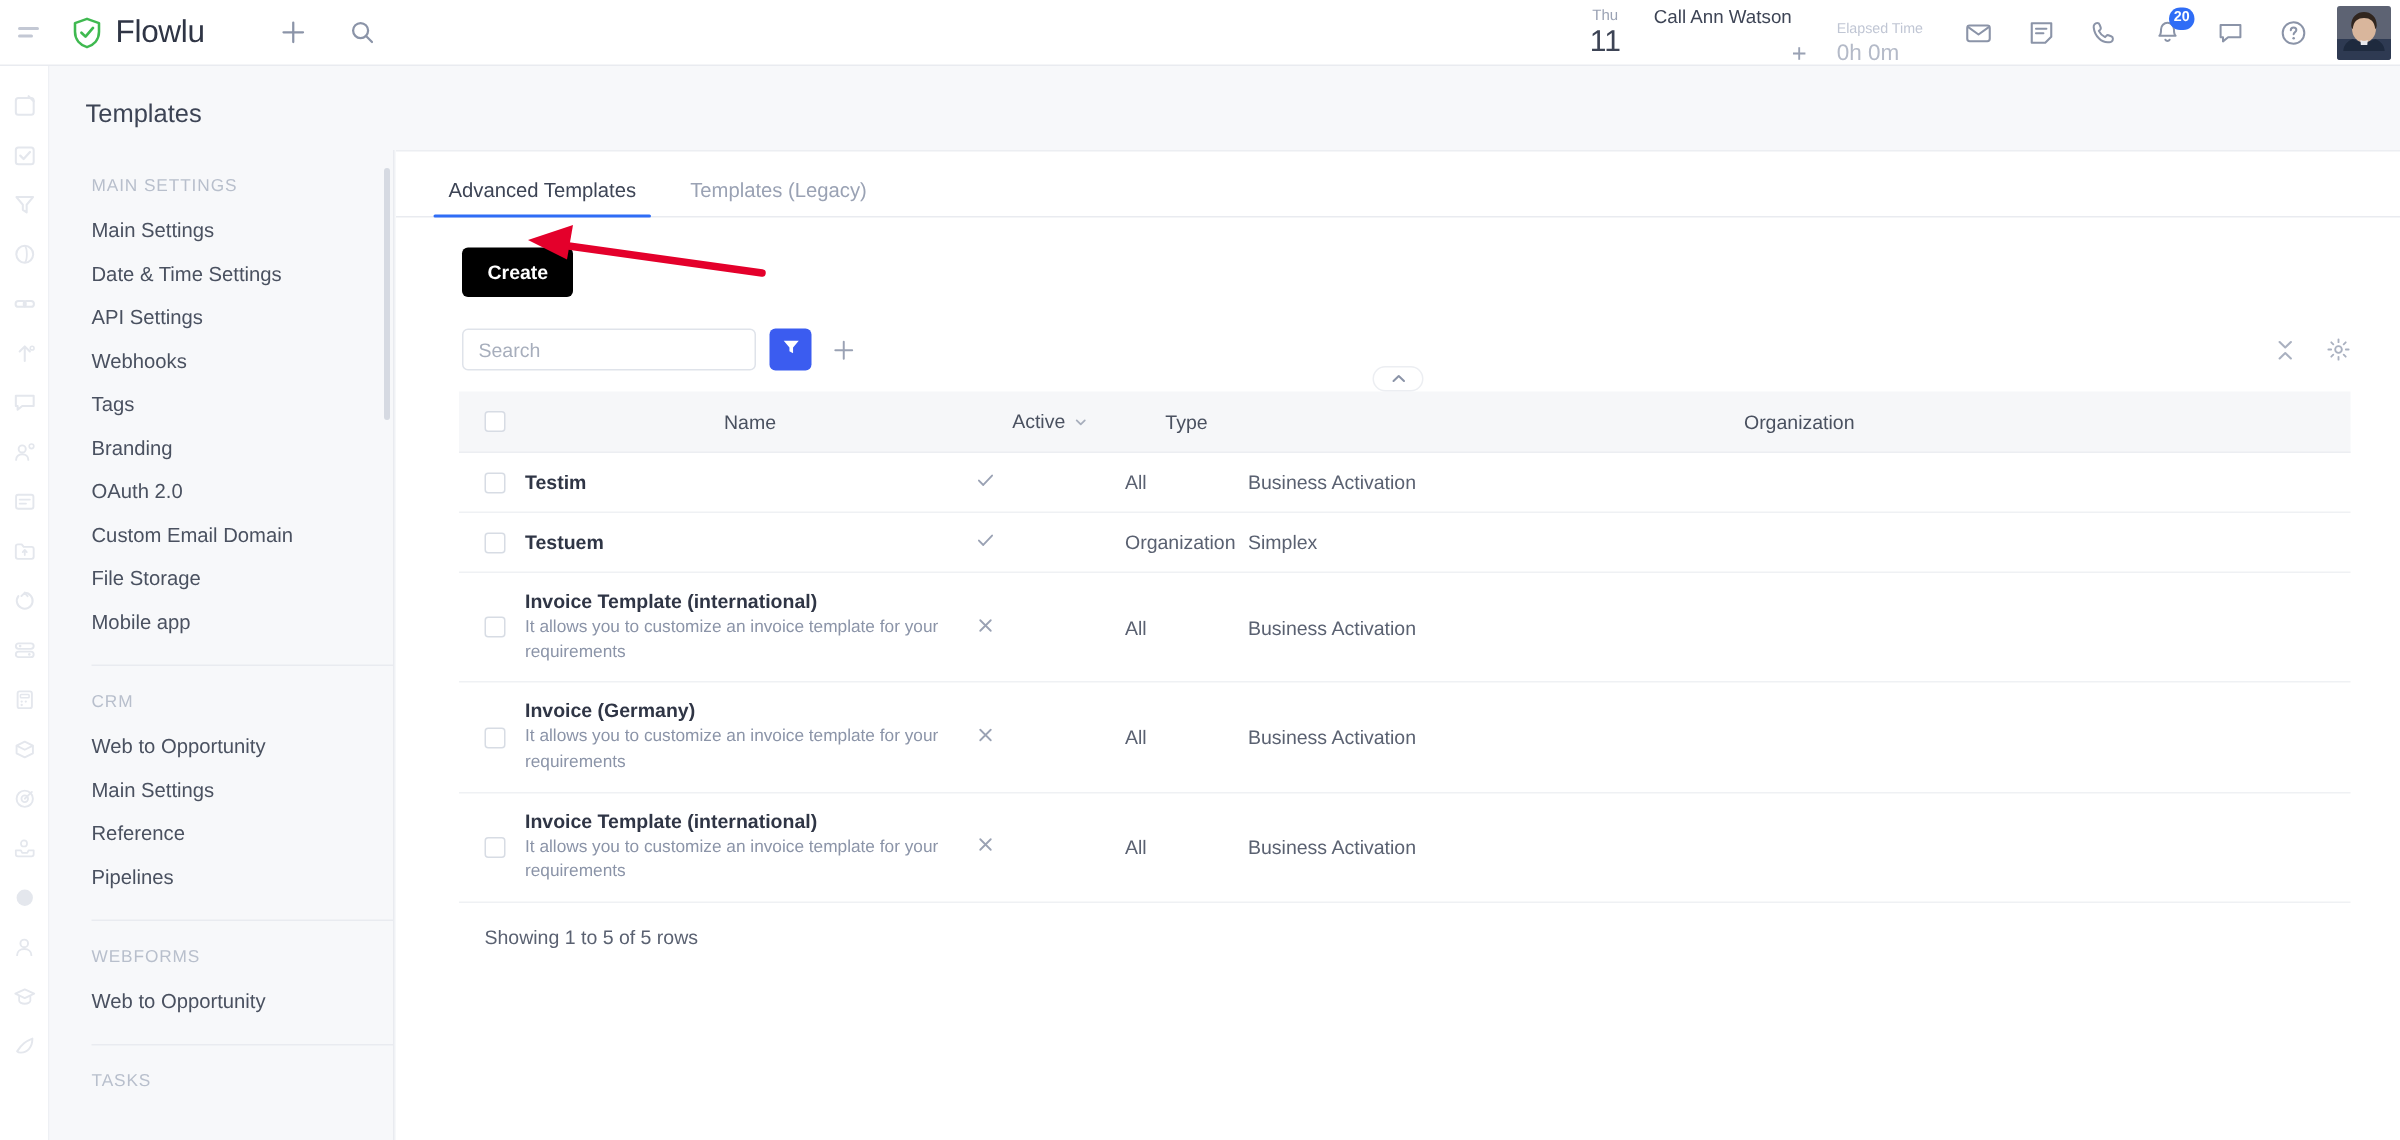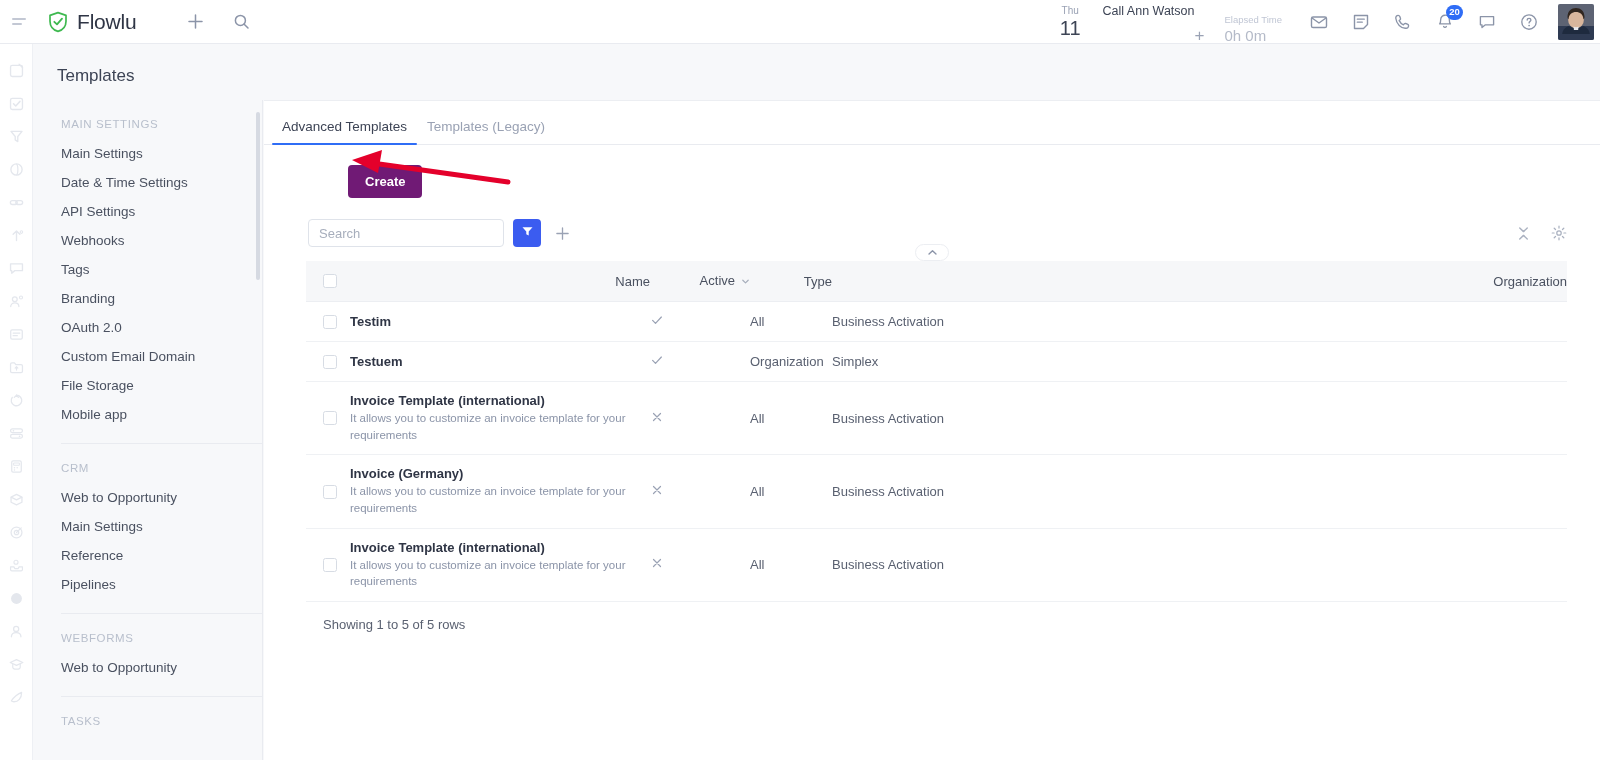--- a/index.html
+++ b/index.html
@@ -130,38 +130,38 @@
     background: #d6dae2; border-radius: 2px;
   }
 
   
   .content {
     position: absolute; top: 56px; left: 231px; width: 1336px; height: 660px;
     background: #ffffff;
     border-top: 1px solid #eceef2;
   }
   .tabs {
-    display: flex; align-items: flex-end; gap: 0px;
-    border-bottom: 1px solid #e9ebf0; height: 44px; padding-left: 8px;
+    display: flex; align-items: flex-end; gap: 16px;
+    border-bottom: 1px solid #e9ebf0; height: 44px; padding-left: 25px;
   }
   .tab {
     font-size: 13.5px; color: #9aa2b4; padding: 0 10px 11px 10px;
     cursor: pointer; position: relative; line-height: 1;
   }
   .tab.active { color: #3d4455; }
   .tab.active::after {
     content: ""; position: absolute; left: 0; right: 0; bottom: -1px;
     height: 2.5px; background: #2f6df6; border-radius: 2px;
   }
 
   .toolbar { padding: 20px 0 0 44px; }
   .btn-create {
-    background: #701a75; color: #fff; border: none; border-radius: 4px;
+    background: #000000; color: #fff; border: none; border-radius: 4px;
     font-size: 13px; font-weight: 700; padding: 9px 17px;
-    cursor: pointer; font-family: inherit; margin-left: 40px;
+    cursor: pointer; font-family: inherit;
   }
 
   .searchrow {
     display: flex; align-items: center; gap: 9px;
     padding: 21px 0 0 44px;
   }
   .search-input {
     width: 196px; height: 28px; border: 1px solid #dfe3ea; border-radius: 4px;
     padding: 0 10px; font-size: 13px; color: #3d4455; outline: none;
     font-family: inherit; background: #fff;
@@ -186,21 +186,21 @@
   .collapse-pill {
     position: absolute; top: -3px; left: 50%; transform: translateX(-50%);
     width: 34px; height: 17px; border-radius: 9px;
     background: #ffffff; border: 1px solid #eceef2;
     display: flex; align-items: center; justify-content: center;
     color: #8b94a8; cursor: pointer; z-index: 5;
   }
   table { width: 100%; border-collapse: collapse; table-layout: fixed; }
   thead th {
     background: #f6f7f9; font-size: 13px; font-weight: 400; color: #4a5160;
-    text-align: right; padding: 12px 0; border-bottom: 1px solid #eceef2;
+    text-align: center; padding: 12px 0; border-bottom: 1px solid #eceef2;
     vertical-align: middle;
   }
   .col-cb { width: 44px; padding-left: 17px !important; }
   .col-name { width: 300px; }
   .col-active { width: 100px; }
   .col-type { width: 82px; }
   .col-org { width: auto; }
   tbody td {
     padding: 11px 0; border-bottom: 1px solid #eff1f4; font-size: 13px;
     color: #5a6171; vertical-align: middle;

